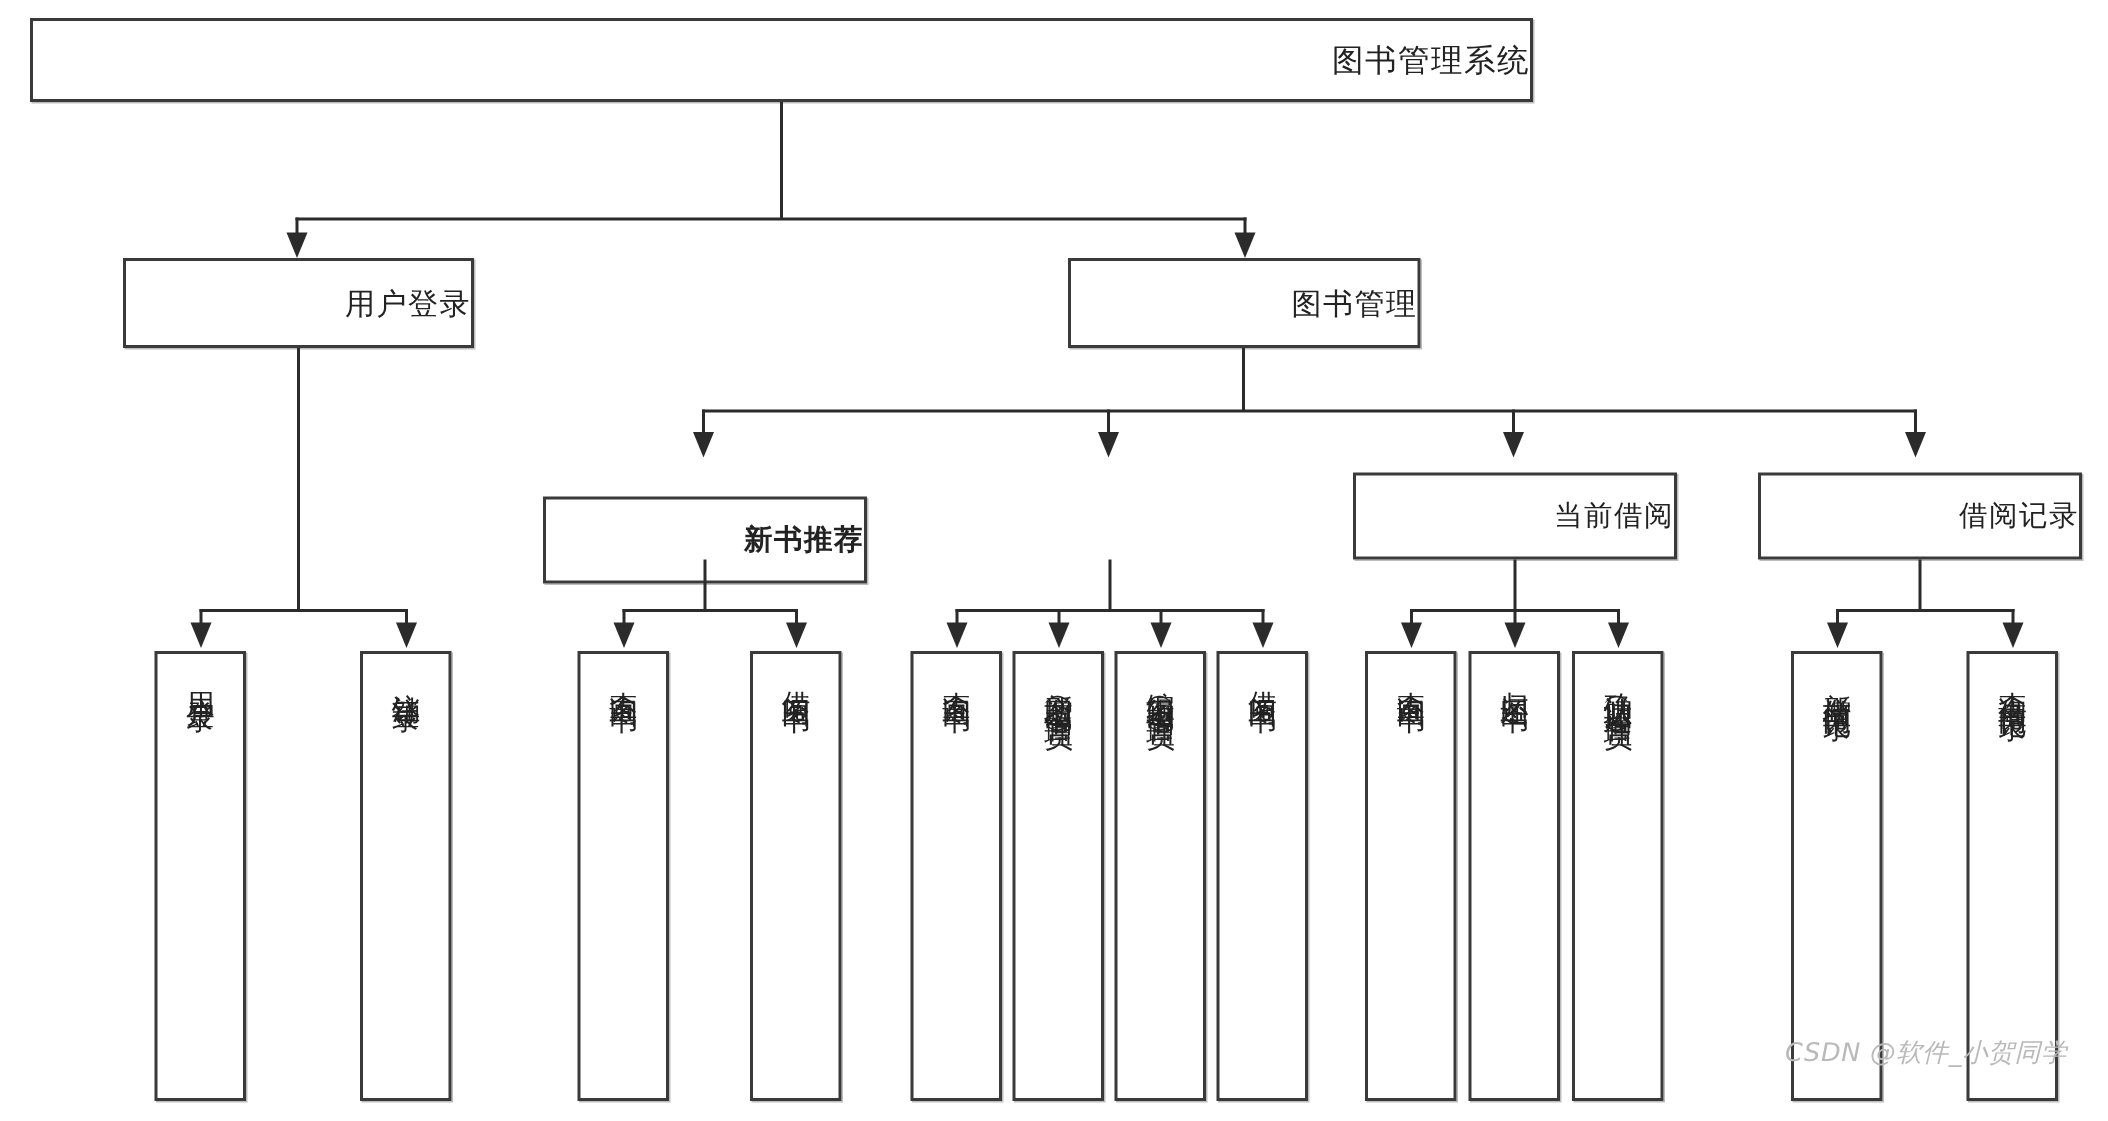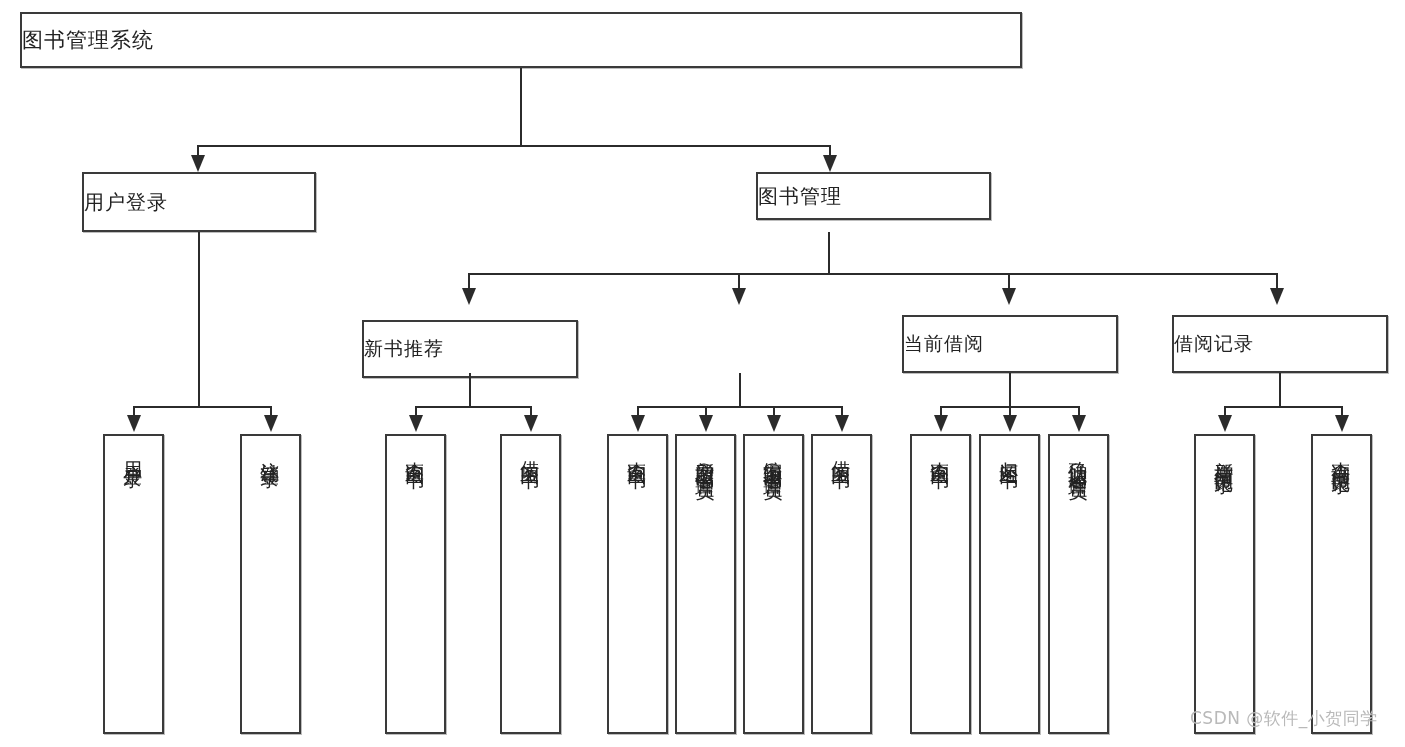--- a/index.html
+++ b/index.html
@@ -20,21 +20,21 @@
   }
   
   .node {
     position: absolute;
     box-sizing: border-box;
     background: #ffffff;
     border: 2px solid #3a3a3a;
     box-shadow: 1px 1px 0 0 #bdbdbd;
     display: flex;
     align-items: center;
-    justify-content: flex-start;
+    justify-content: flex-end;
     color: #222222;
     letter-spacing: 1px;
   }
   .node.root {
     font-size: 21px;
   }
   .node.lvl2 {
     font-size: 20px;
   }
   .node.lvl3 {
@@ -91,21 +91,21 @@
   <div class="conn hline" style="left:197px; top:145px; width:634px; height:2px;"></div>
 
   <div class="conn vline" style="left:197px; top:145px; width:2px; height:16px;"></div>
   <div class="arrow" style="left:191px; top:155px;"></div>
   <div class="conn vline" style="left:829px; top:145px; width:2px; height:16px;"></div>
   <div class="arrow" style="left:823px; top:155px;"></div>
 
   <div class="node lvl2" style="left:82px; top:172px; width:234px; height:60px;">
     <span>用户登录</span>
   </div>
-  <div class="node lvl2" style="left:712px; top:172px; width:235px; height:48px;margin-left:44px;">
+  <div class="node lvl2" style="left:712px; top:172px; width:235px; height:60px;">
     <span>图书管理</span>
   </div>
 
   <div class="conn vline" style="left:198px; top:232px; width:2px; height:175px;"></div>
   <div class="conn hline" style="left:133px; top:406px; width:139px; height:2px;"></div>
   <div class="conn vline" style="left:133px; top:406px; width:2px; height:14px;"></div>
   <div class="arrow" style="left:127px; top:415px;"></div>
   <div class="conn vline" style="left:270px; top:406px; width:2px; height:14px;"></div>
   <div class="arrow" style="left:264px; top:415px;"></div>
 
@@ -113,21 +113,21 @@
   <div class="conn hline" style="left:468px; top:273px; width:810px; height:2px;"></div>
   <div class="conn vline" style="left:468px; top:273px; width:2px; height:22px;"></div>
   <div class="arrow" style="left:462px; top:288px;"></div>
   <div class="conn vline" style="left:738px; top:273px; width:2px; height:22px;"></div>
   <div class="arrow" style="left:732px; top:288px;"></div>
   <div class="conn vline" style="left:1008px; top:273px; width:2px; height:22px;"></div>
   <div class="arrow" style="left:1002px; top:288px;"></div>
   <div class="conn vline" style="left:1276px; top:273px; width:2px; height:22px;"></div>
   <div class="arrow" style="left:1270px; top:288px;"></div>
 
-  <div class="node lvl3" style="left:362px; top:320px; width:216px; height:58px;">
+  <div class="node lvl3" style="left:362px; top:331px; width:216px; height:58px;font-weight:bold;">
     <span>新书推荐</span>
   </div>
   <div class="node lvl3" style="left:1172px; top:315px; width:216px; height:58px;">
     <span>借阅记录</span>
   </div>
   <div class="node lvl3" style="left:902px; top:315px; width:216px; height:58px;">
     <span>当前借阅</span>
   </div>
 
   <div class="conn vline" style="left:469px; top:373px; width:2px; height:34px;"></div>
@@ -201,15 +201,15 @@
     <span class="vtext">确认归还（管理员）</span>
   </div>
 
   <div class="node leaf" style="left:1194px; top:434px; width:61px; height:300px;">
     <span class="vtext">新增借阅记录</span>
   </div>
   <div class="node leaf" style="left:1311px; top:434px; width:61px; height:300px;">
     <span class="vtext">查询借阅记录</span>
   </div>
 
-  <div id="watermark" style="left:1190px; top:707px;">CSDN @软件_小贺同学</div>
+  <div id="watermark" style="left:1190px; top:690px;font-style:italic;">CSDN @软件_小贺同学</div>
 
 </div>
 
 </body></html>

